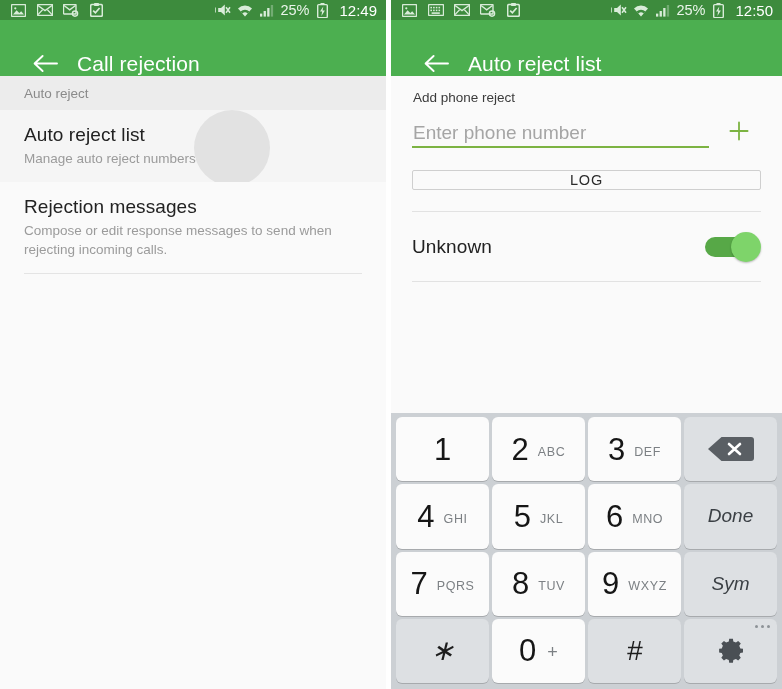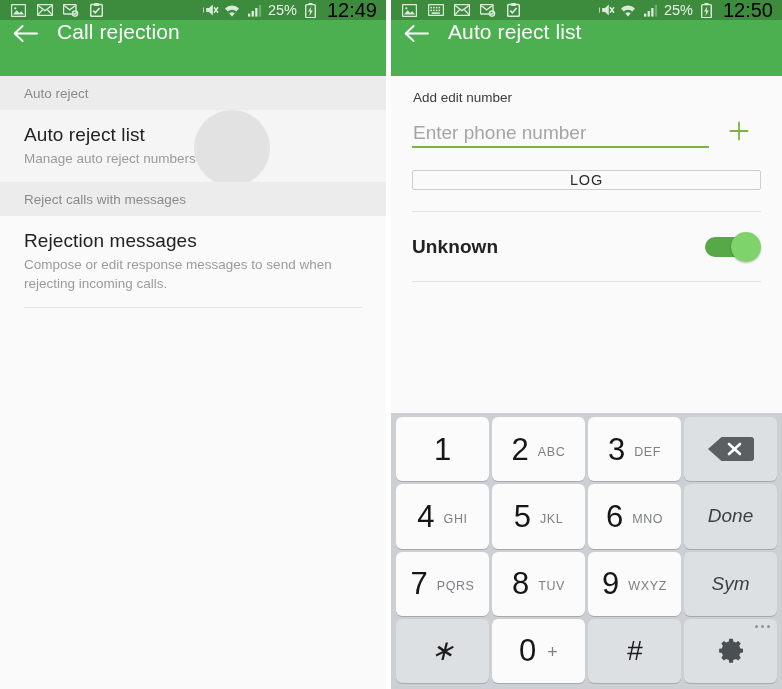--- a/index.html
+++ b/index.html
@@ -39,30 +39,30 @@
     width: 17px; height: 15px;
     display: inline-flex; align-items: center; justify-content: center;
     color: #d9ecd9;
   }
   .sb-icon svg { display: block; }
   .sb-pct {
     font-size: 14.5px; color: #eaf5ea; letter-spacing: 0px;
     font-family: "Liberation Sans", sans-serif;
   }
   .sb-time {
-    font-size: 20px; color: #000000; margin-left: 3px;
+    font-size: 15px; color: #ffffff; margin-left: 3px;
     font-family: "Liberation Sans", sans-serif;
   }
 
   
   .appbar {
     height: 56px;
     background: #4caf50;
-    display: flex; align-items: flex-start;
-    padding-left: 12px;
+    display: flex; align-items: flex-end;
+    padding-left: 32px;
   }
   .appbar-left { background: #4caf50; }
   .back-icon {
     width: 26px; height: 26px; flex: 0 0 26px;
     color: #ffffff;
     display: flex; align-items: center; justify-content: center;
   }
   .appbar-title {
     font-size: 21px; color: #ffffff;
     margin-left: 19px; font-weight: normal;
@@ -142,21 +142,20 @@
     font-family: "Liberation Sans", sans-serif;
     display: flex; align-items: center; justify-content: center;
   }
   .sep {
     height: 1px; background: #e2e2e2;
     margin: 21px 0 0 0;
   }
   .toggle-row {
     display: flex; align-items: center;
     padding: 20px 0 19px 0;
-    font-weight: bold;
   }
   .toggle-label { font-size: 19px; color: #222222; letter-spacing: 0.1px; }
   .switch { margin-left: auto; position: relative; width: 56px; height: 30px; }
   .sw-track {
     position: absolute; left: 0; top: 5px;
     width: 44px; height: 20px;
     border-radius: 10px; background: #57a847;
   }
   .sw-thumb {
     position: absolute; right: 0; top: 0;
@@ -290,21 +289,20 @@
 
     <div>
       <div class="section-head">Auto reject</div>
 
       <div class="list-item">
         <div class="ripple"></div>
         <div class="li-title">Auto reject list</div>
         <div class="li-sub">Manage auto reject numbers.</div>
       </div>
 
-      <div class="section-head">Reject calls with messages</div>
 
       <div class="list-item white">
         <div class="li-title">Rejection messages</div>
         <div class="li-sub">Compose or edit response messages to send when rejecting incoming calls.</div>
       </div>
 
       <div class="hr-line"></div>
     </div>
   </div>
 
@@ -395,21 +393,21 @@
     <div class="appbar">
       <span class="back-icon">
         <svg width="25" height="19" viewBox="0 0 25 19">
             <path d="M24 9.5 L2 9.5 M9.6 2 L1.6 9.5 L9.6 17" fill="none" stroke="currentColor" stroke-width="1.9" stroke-linecap="round" stroke-linejoin="round"></path>
           </svg>
       </span>
       <span class="appbar-title">Auto reject list</span>
     </div>
 
     <div class="form-area">
-      <div class="field-label">Add edit number</div>
+      <div class="field-label">Add phone reject</div>
       <div class="input-row">
         <div class="input-wrap">
           <input class="phone-input" type="text" placeholder="Enter phone number" style="">
           <div class="input-underline"></div>
         </div>
         <span class="plus-btn">
           <svg width="24" height="24" viewBox="0 0 24 24">
               <path d="M12 3.4 L12 20.6 M3.4 12 L20.6 12" stroke="currentColor" stroke-width="1.8" stroke-linecap="round"></path>
             </svg>
         </span>

